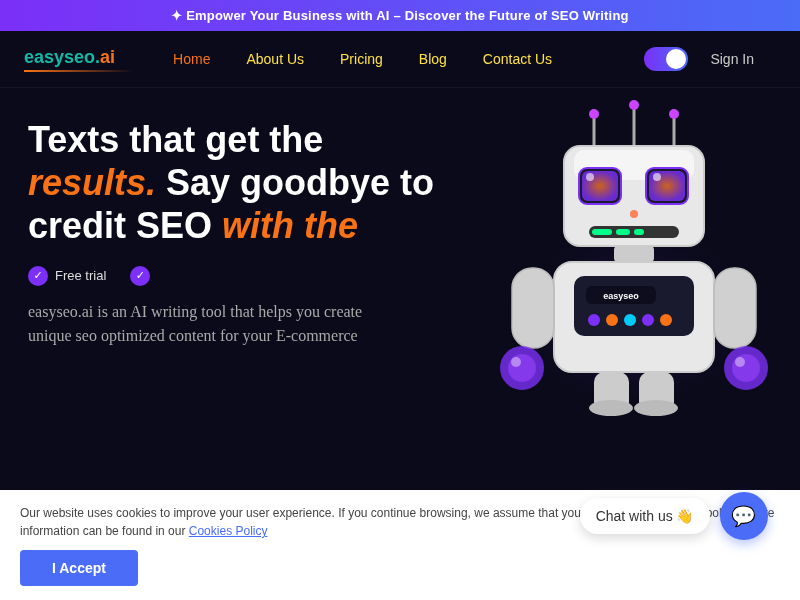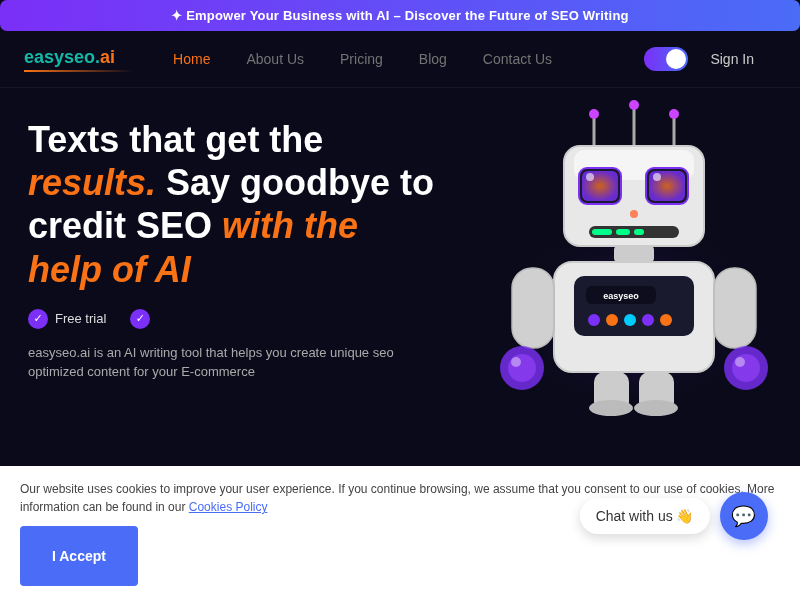--- a/index.html
+++ b/index.html
@@ -15,21 +15,20 @@
 
     
     .top-banner {
       background: linear-gradient(90deg, #7b2ff7, #4a6cf7);
       text-align: center;
       padding: 8px 16px;
       font-size: 13px;
       font-weight: 600;
       color: #fff;
       letter-spacing: 0.2px;
-      border-radius: 7px;
     }
 
     
     nav {
       background: #0a0a1a;
       display: flex;
       align-items: center;
       padding: 14px 24px;
       border-bottom: 1px solid rgba(255,255,255,0.05);
     }
@@ -51,21 +50,21 @@
     }
     .nav-links {
       display: flex;
       align-items: center;
       gap: 0;
       flex: 1;
     }
     .nav-link {
       padding: 6px 18px;
       font-size: 14px;
-      color: #737373;
+      color: #fde047;
       cursor: pointer;
       white-space: nowrap;
     }
     .nav-link.active {
       color: #f97316;
     }
     .nav-signin {
       margin-left: auto;
       font-size: 14px;
       color: #ccc;
@@ -145,24 +144,25 @@
       border-radius: 50%;
       display: flex;
       align-items: center;
       justify-content: center;
       font-size: 11px;
       color: #fff;
       flex-shrink: 0;
     }
 
     .hero-desc {
-      font-size: 13px;
+      font-size: 16px;
       color: #aaa;
       line-height: 1.5;
       max-width: 380px;
+      font-family: Liberation Serif, serif;
     }
 
     
     .robot-illustration {
       position: absolute;
       right: 26px;
       top: 10px;
       width: 280px;
       height: 320px;
     }
@@ -199,21 +199,21 @@
     }
     .cookie-actions {
       display: flex;
       align-items: center;
       gap: 12px;
     }
     .accept-btn {
       background: #4a6cf7;
       color: #fff;
       border: none;
-      padding: 22px 32px;
+      padding: 10px 32px;
       border-radius: 4px;
       font-size: 14px;
       font-weight: 600;
       cursor: pointer;
     }
 
     
     .chat-widget {
       position: absolute;
       bottom: 60px;
@@ -286,23 +286,20 @@
   <div class="hero-content">
     <h1 class="hero-heading">
       <span>Texts that get the</span>
     </h1>
     <div class="hero-sub">
       <span class="orange-italic">results.</span><span> Say goodbye to</span>
     </div>
     <div class="hero-sub">
       <span>credit SEO </span><span class="orange-italic">with the</span>
     </div>
-    <div class="hero-sub">
-      <span class="orange-italic">help of AI</span>
-    </div>
 
     <div class="hero-badges">
       <div class="badge">
         <div class="badge-check">✓</div>
         <span>Free trial</span>
       </div>
       <div class="badge">
         <div class="badge-check">✓</div>
       </div>
     </div>

